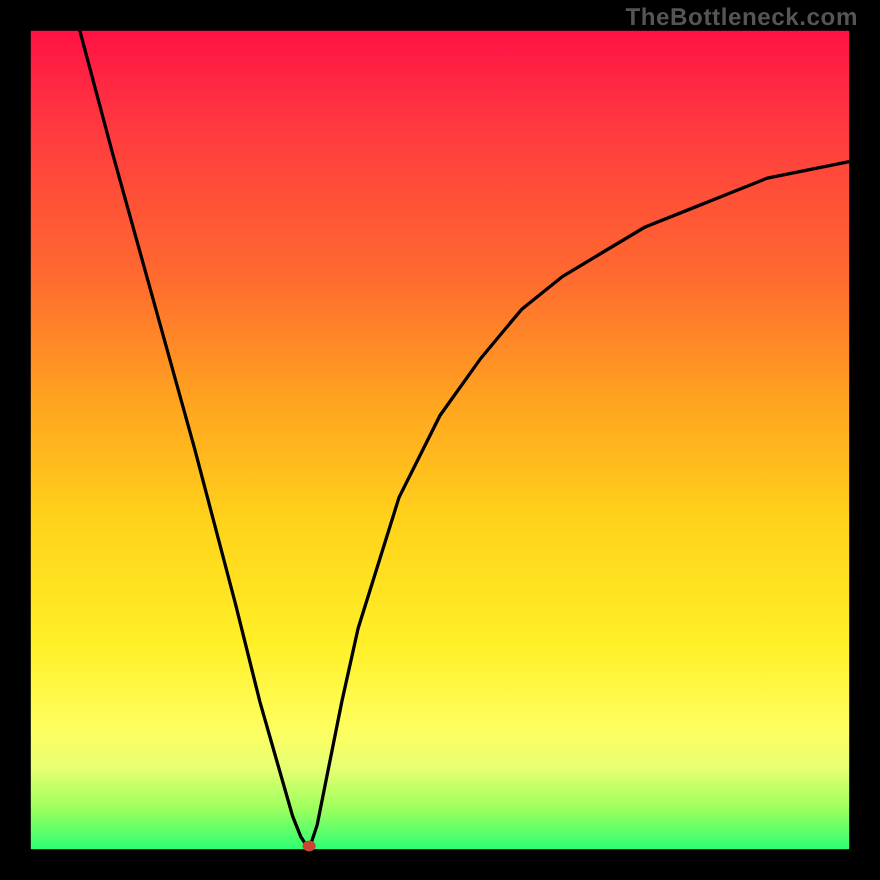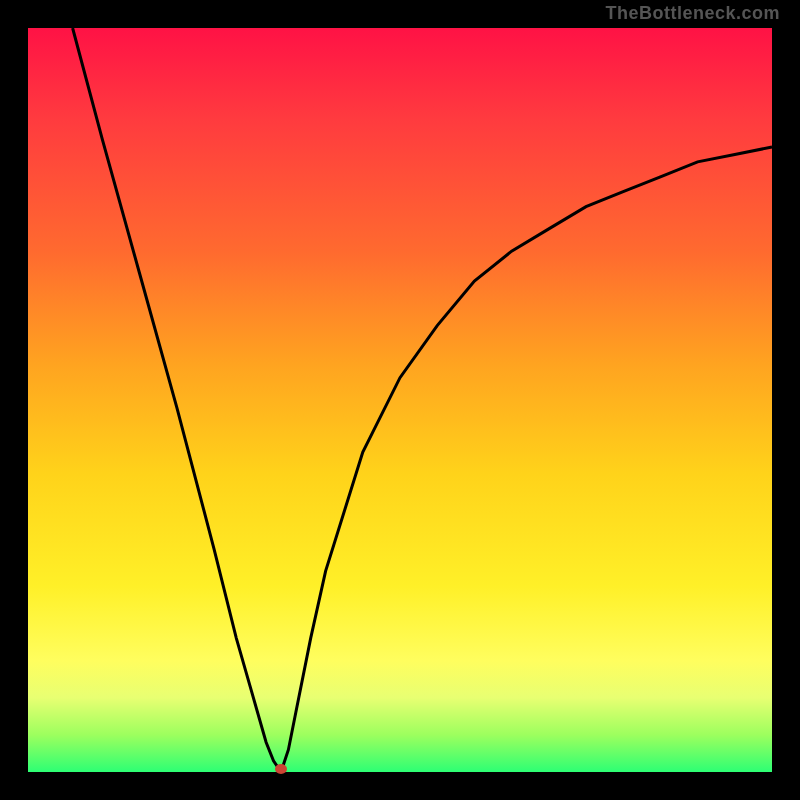--- a/index.html
+++ b/index.html
@@ -15,21 +15,21 @@
     position: relative;
     width: 800px;
     height: 800px;
     background: #000;
   }
   .watermark {
     position: absolute;
     top: 3px;
     right: 20px;
     color: #555;
-    font-size: 18px;
+    font-size: 22px;
     font-weight: 600;
     letter-spacing: 0.5px;
     user-select: none;
   }
   .plot-area {
     position: absolute;
     left: 28px;
     top: 28px;
     width: 744px;
     height: 744px;

